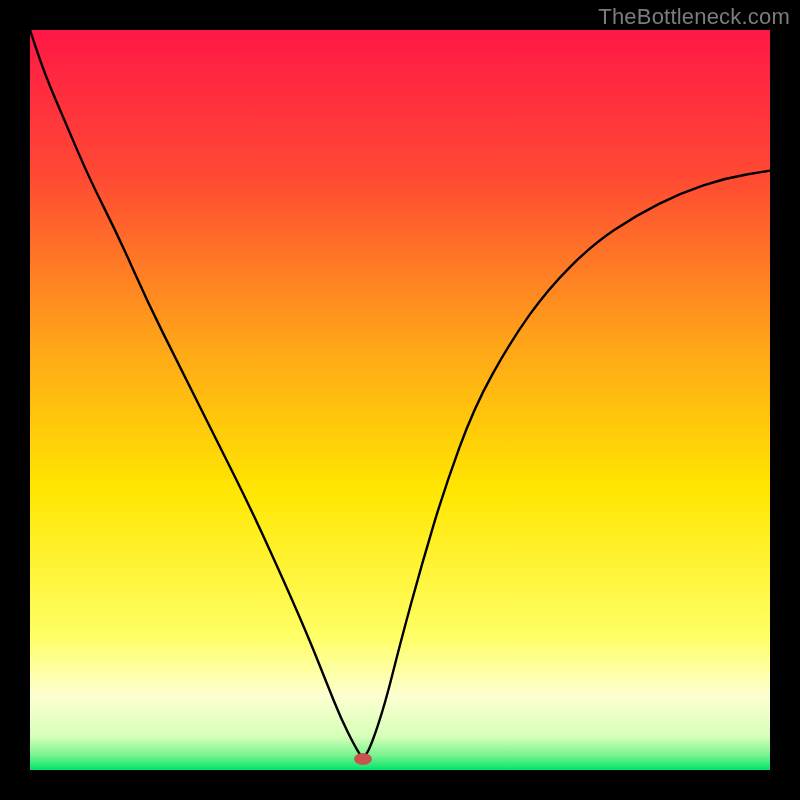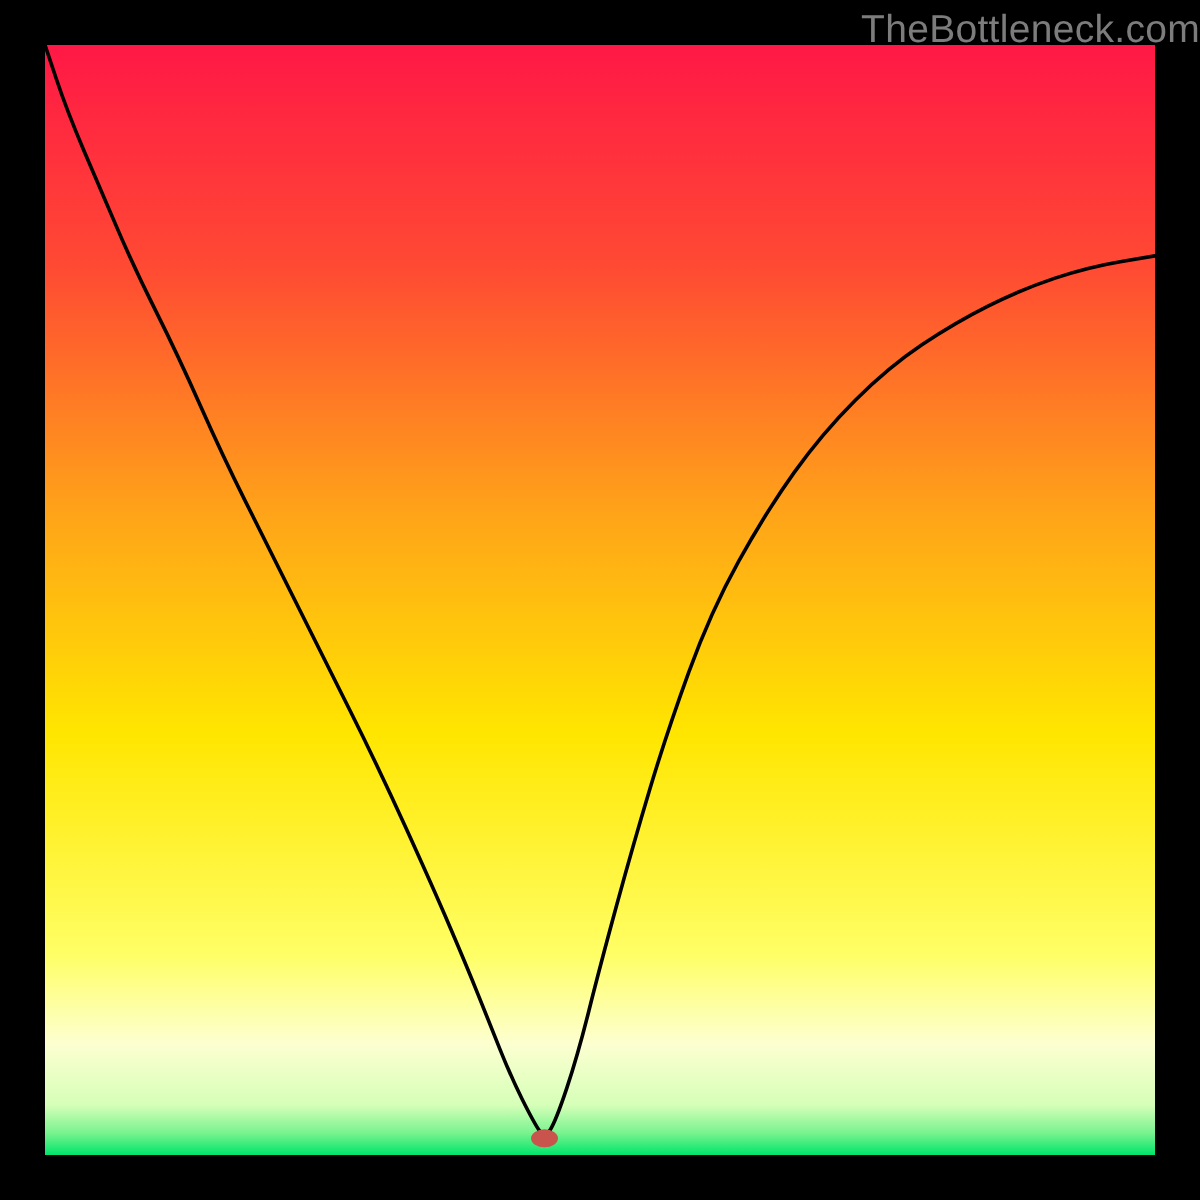--- a/index.html
+++ b/index.html
@@ -13,23 +13,23 @@
   }
   .frame {
     position: relative;
     width: 800px;
     height: 800px;
     background: #000;
   }
   .watermark {
     position: absolute;
     top: 4px;
-    right: 0;
+    right: 10px;
     color: #7c7c7c;
-    font-size: 26px;
+    font-size: 22px;
     font-weight: 500;
     z-index: 20;
     letter-spacing: 0.2px;
   }
   .plot-wrap {
     position: absolute;
     left: 30px;
     top: 30px;
     width: 740px;
     height: 740px;

